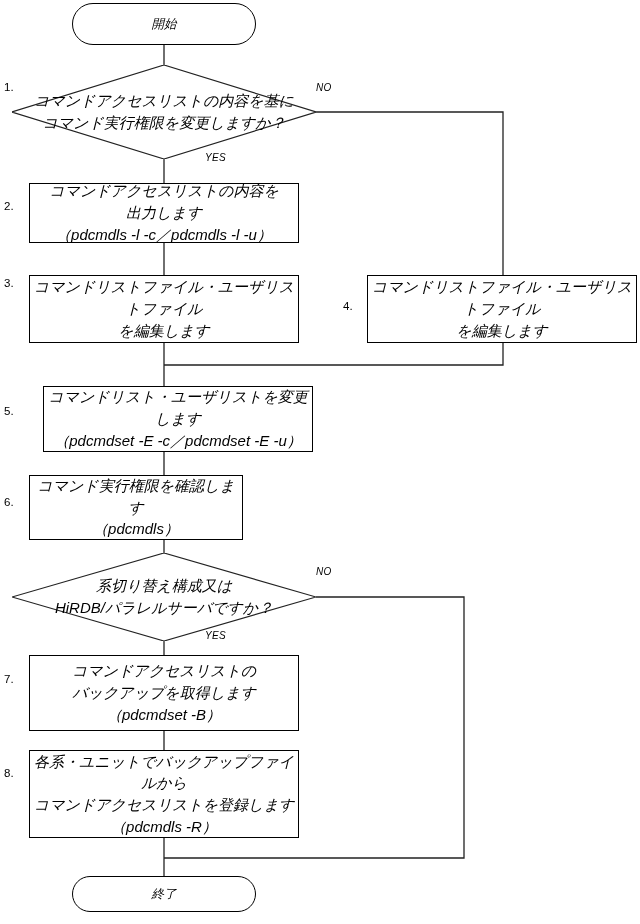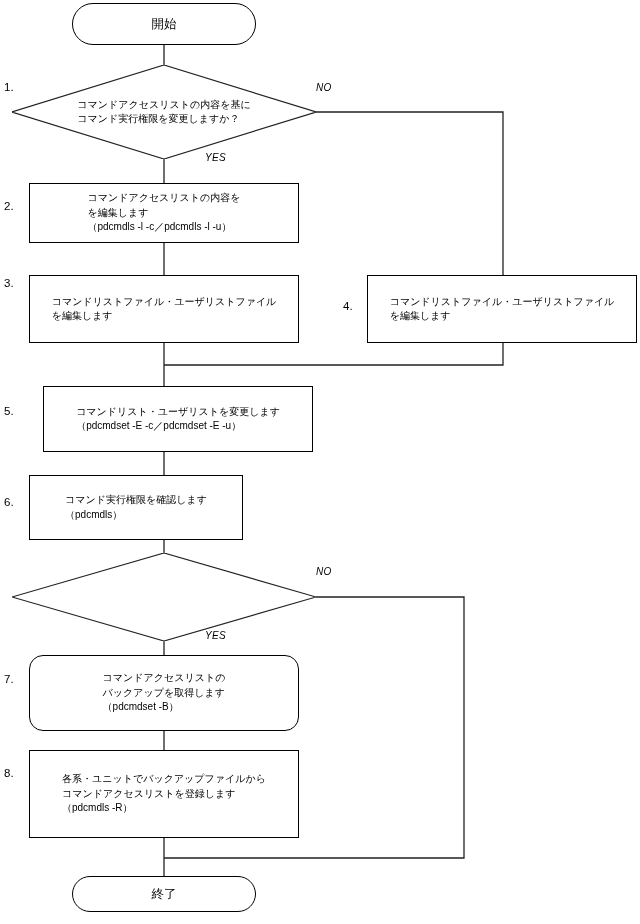--- a/index.html
+++ b/index.html
@@ -24,27 +24,28 @@
     top: 0;
     width: 640px;
     height: 924px;
   }
   .node {
     position: absolute;
     box-sizing: border-box;
     display: flex;
     align-items: center;
     justify-content: center;
-    text-align: left;
+    text-align: center;
     z-index: 2;
+    font-style: italic;
   }
   .node .label {
     line-height: 1.45;
     white-space: pre-line;
-    font-size: 10px;
+    font-size: 15px;
   }
   .terminator {
     border: 1px solid #000000;
     border-radius: 999px;
     background: #ffffff;
   }
   .terminator .label {
     font-size: 12.5px;
   }
   .process {
@@ -109,21 +110,21 @@
       <div class="node decision" style="left: 12px; top: 65px; width: 304px; height: 94px;">
         <svg class="decision-shape" viewBox="0 0 304 94">
           <polygon points="152,0 304,47 152,94 0,47" fill="#ffffff" stroke="#222222" stroke-width="1.2"></polygon>
         </svg>
         <div class="label">コマンドアクセスリストの内容を基に
 コマンド実行権限を変更しますか？</div>
       </div>
       <div class="step-num" style="left: 4px; top: 81px;">1.</div>
       <div class="node process" style="left: 29px; top: 183px; width: 270px; height: 60px;">
         <div class="label">コマンドアクセスリストの内容を
-を編集します
+出力します
 （pdcmdls -l -c／pdcmdls -l -u）</div>
       </div>
       <div class="step-num" style="left: 4px; top: 200px;">2.</div>
       <div class="node process" style="left: 29px; top: 275px; width: 270px; height: 68px;">
         <div class="label">コマンドリストファイル・ユーザリストファイル
 を編集します</div>
       </div>
       <div class="step-num" style="left: 4px; top: 277px;">3.</div>
       <div class="node process" style="left: 367px; top: 275px; width: 270px; height: 68px;">
         <div class="label">コマンドリストファイル・ユーザリストファイル
@@ -137,22 +138,24 @@
       <div class="step-num" style="left: 4px; top: 405px;">5.</div>
       <div class="node process" style="left: 29px; top: 475px; width: 214px; height: 65px;">
         <div class="label">コマンド実行権限を確認します
 （pdcmdls）</div>
       </div>
       <div class="step-num" style="left: 4px; top: 496px;">6.</div>
       <div class="node decision" style="left: 12px; top: 553px; width: 304px; height: 88px;">
         <svg class="decision-shape" viewBox="0 0 304 88">
           <polygon points="152,0 304,44 152,88 0,44" fill="#ffffff" stroke="#222222" stroke-width="1.2"></polygon>
         </svg>
+        <div class="label">系切り替え構成又は
+HiRDB/パラレルサーバですか？</div>
       </div>
-      <div class="node process" style="left: 29px; top: 655px; width: 270px; height: 76px; border-radius: 14px;">
+      <div class="node process" style="left: 29px; top: 655px; width: 270px; height: 76px;">
         <div class="label">コマンドアクセスリストの
 バックアップを取得します
 （pdcmdset -B）</div>
       </div>
       <div class="step-num" style="left: 4px; top: 673px;">7.</div>
       <div class="node process" style="left: 29px; top: 750px; width: 270px; height: 88px;">
         <div class="label">各系・ユニットでバックアップファイルから
 コマンドアクセスリストを登録します
 （pdcmdls -R）</div>
       </div>

